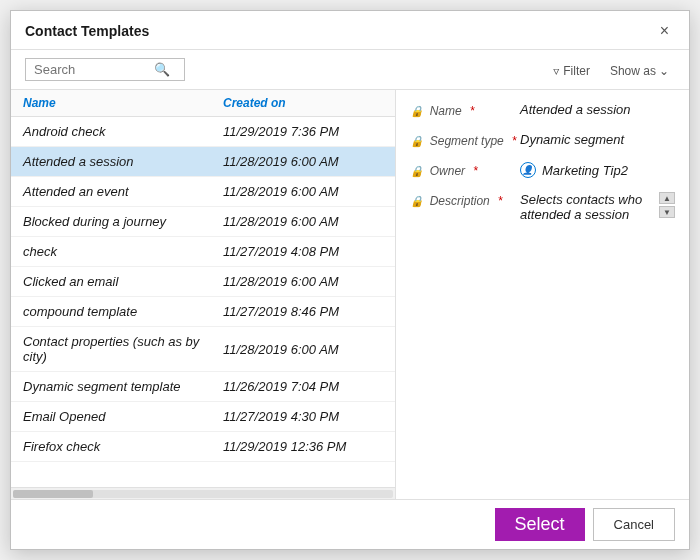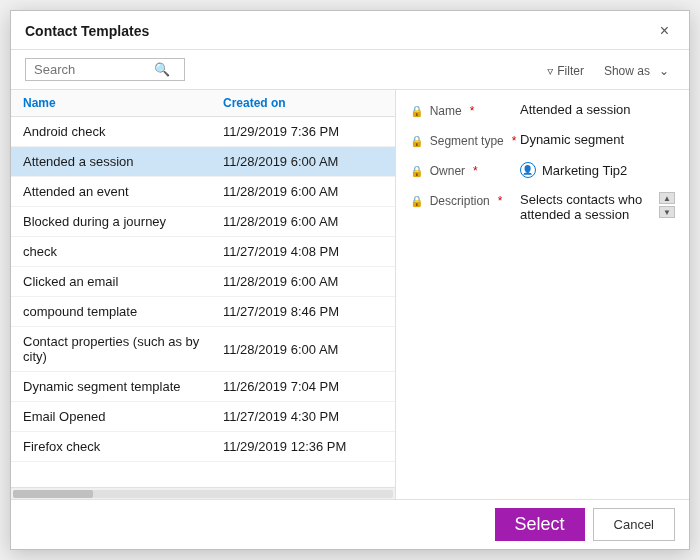--- a/index.html
+++ b/index.html
@@ -76,32 +76,33 @@
       color: #555;
       font-size: 12px;
       cursor: pointer;
       padding: 3px 6px;
       border: none;
       background: none;
     }
     .show-as-btn {
       display: flex;
       align-items: center;
-      gap: 9px;
+      gap: 3px;
       color: #555;
       font-size: 12px;
       cursor: pointer;
       padding: 3px 6px;
       border: none;
       background: none;
     }
     .content {
       display: flex;
       flex: 1;
       overflow: hidden;
+      font-style: italic;
     }
     .list-panel {
       width: 385px;
       border-right: 1px solid #e0e0e0;
       display: flex;
       flex-direction: column;
       overflow: hidden;
     }
     .list-header {
       display: flex;

